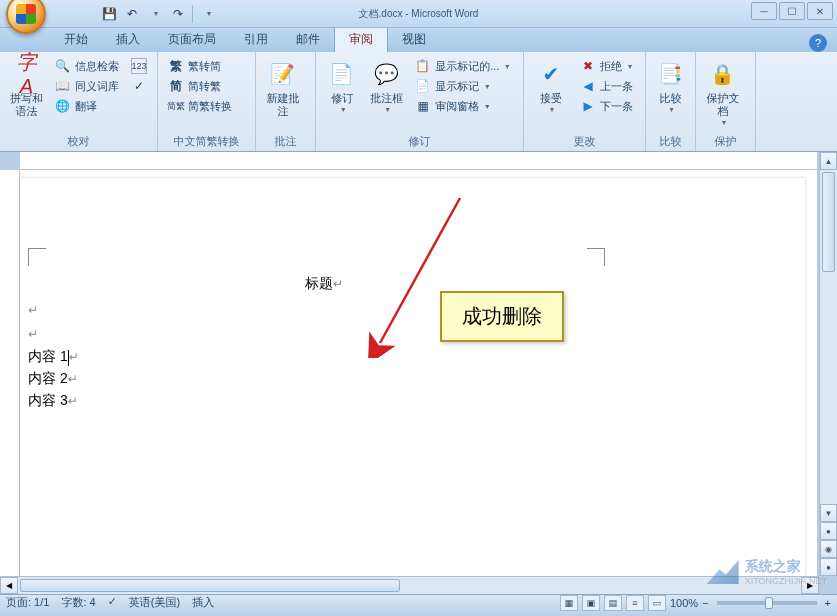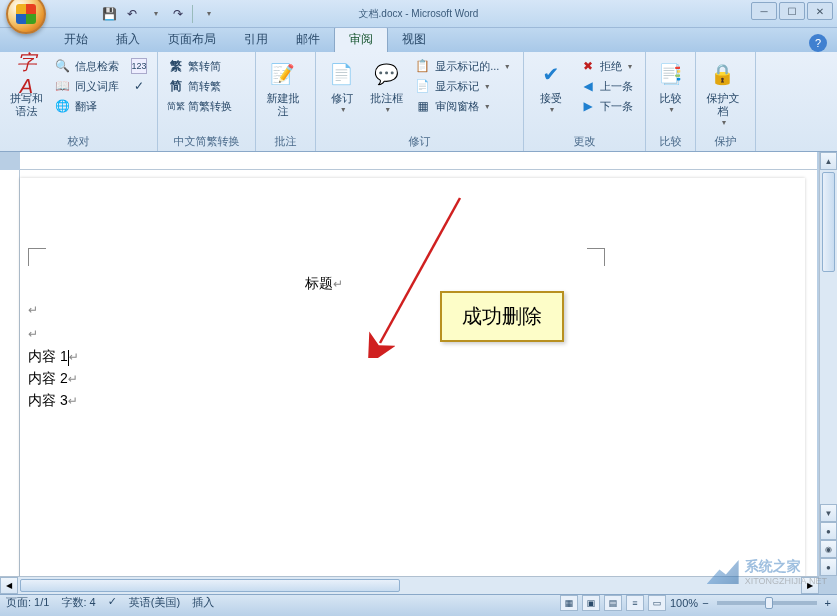--- a/index.html
+++ b/index.html
@@ -12,21 +12,21 @@
 .qat { display: flex; gap: 6px; margin-left: 50px; align-items: center; }
 .qat-icon { width: 16px; height: 16px; display: flex; align-items: center; justify-content: center; font-size: 12px; color: #335; }
 .qat-sep { width: 1px; height: 18px; background: #9bb; }
 .title-text { position: absolute; left: 50%; transform: translateX(-50%); font-size: 10px; color: #3a5a7a; }
 .win-controls { position: absolute; right: 4px; top: 2px; display: flex; gap: 2px; }
 .win-btn { width: 26px; height: 18px; background: #cfe0f2; border: 1px solid #8aa8c8; font-size: 10px; display: flex; align-items: center; justify-content: center; color: #456; border-radius: 2px; }
 
 
 .tabs { height: 24px; background: linear-gradient(#bfd8f0, #a8c8e8); display: flex; align-items: flex-end; padding-left: 50px; }
 .tab { padding: 4px 14px; font-size: 12px; color: #2a4a6a; cursor: pointer; }
-.tab.active { background: #e8f0fa; border: 1px solid #8aa8c8; border-bottom: none; border-radius: 3px 3px 0 0; color: #14532d; }
+.tab.active { background: #e8f0fa; border: 1px solid #8aa8c8; border-bottom: none; border-radius: 3px 3px 0 0; color: #7f1d1d; }
 .help-icon { margin-left: auto; margin-right: 10px; width: 18px; height: 18px; border-radius: 50%; background: #4080d0; color: #fff; font-size: 11px; display: flex; align-items: center; justify-content: center; }
 
 
 .ribbon { height: 100px; background: linear-gradient(#e8f0fa, #d8e6f4); border-bottom: 1px solid #8aa8c8; display: flex; }
 .group { border-right: 1px solid #b0c8e0; padding: 3px 6px; display: flex; flex-direction: column; position: relative; }
 .group-label { position: absolute; bottom: 2px; left: 0; right: 0; text-align: center; font-size: 11px; color: #4a6a8a; }
 .group-content { display: flex; gap: 4px; flex: 1; }
 .big-btn { width: 42px; display: flex; flex-direction: column; align-items: center; padding: 3px 2px; font-size: 11px; color: #2a4a6a; text-align: center; line-height: 1.2; }
 .big-btn .bicon { width: 32px; height: 32px; margin-bottom: 2px; display: flex; align-items: center; justify-content: center; font-size: 20px; }
 .small-btns { display: flex; flex-direction: column; gap: 2px; justify-content: flex-start; padding-top: 2px; }

